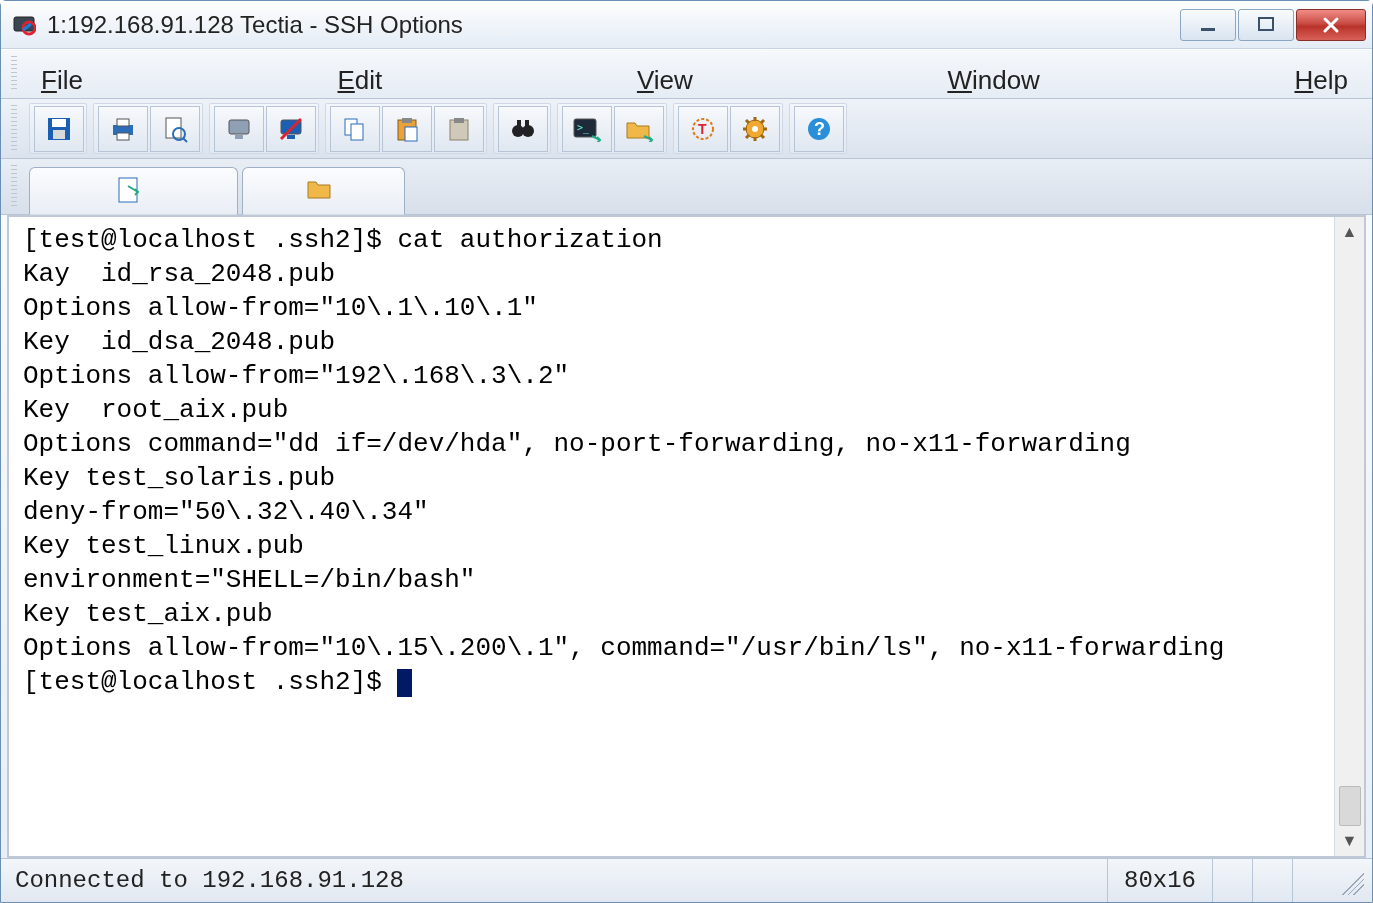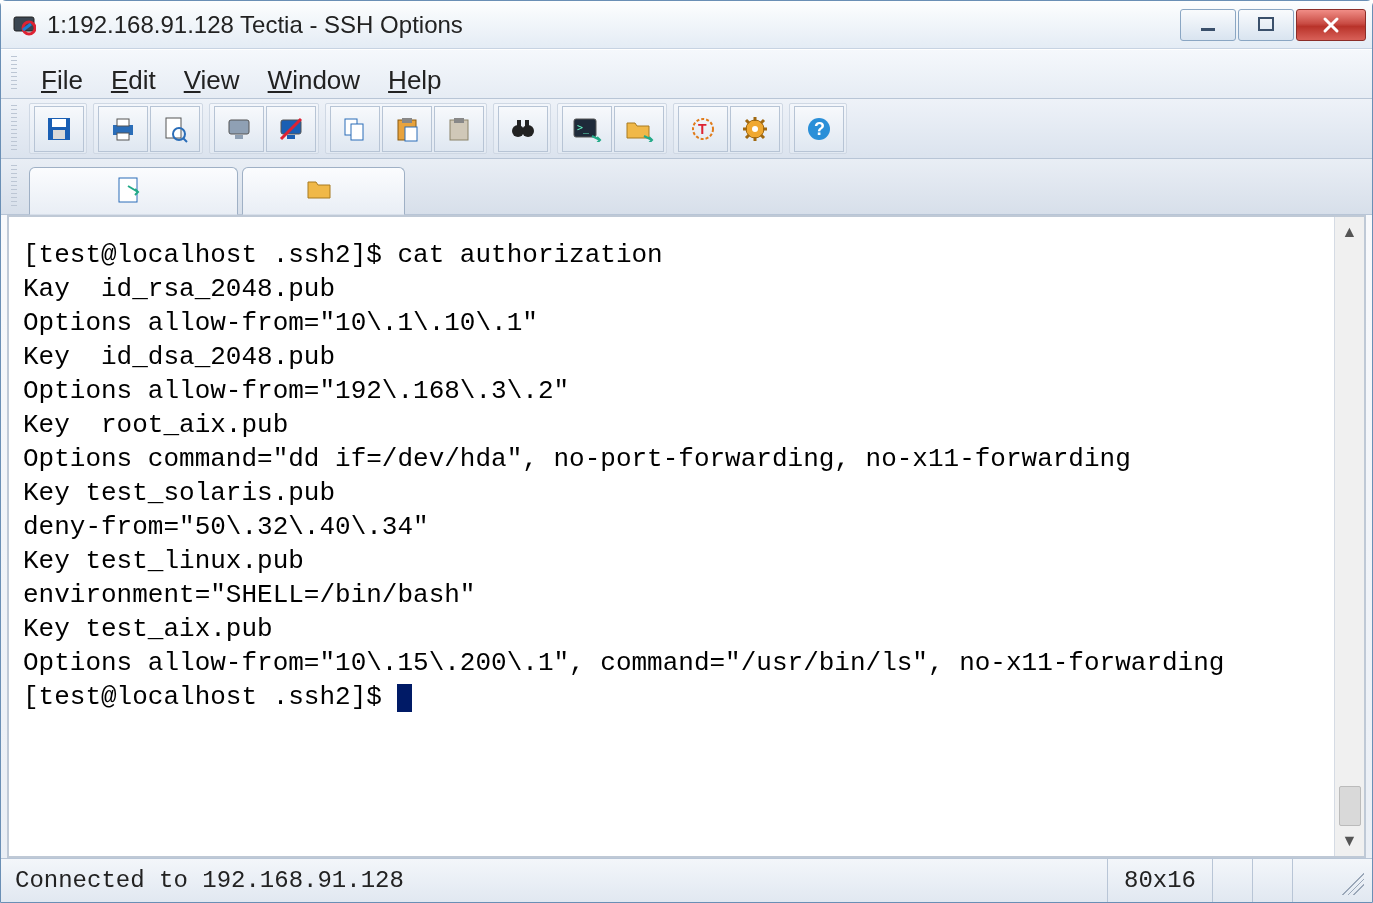--- a/index.html
+++ b/index.html
@@ -56,20 +56,21 @@
   .menubar {
     height: 50px;
     display:flex;
     align-items:center;
     gap: 28px;
     padding: 12px 24px 0 40px;
     background: linear-gradient(#f5f8fc,#e6ecf4);
     border-top: 1px solid #fff;
     border-bottom: 1px solid #b8c5d6;
     position: relative;
+    justify-content: space-between;
   }
   .menubar::before {
     content:"";
     position:absolute; left:10px; top:6px; bottom:6px; width:6px;
     background: repeating-linear-gradient(#bcc6d4 0 1px, transparent 1px 4px);
   }
   .menu-item {
     font-size: 26px;
     color: #222;
     cursor: pointer;
@@ -132,21 +133,21 @@
     flex: 1;
     display:flex;
     background:#fff;
     border-top: 1px solid #fff;
     margin: 0 6px;
     border: 2px solid #bfc9d6;
     position:relative;
   }
   .terminal {
     flex:1;
-    padding: 21px 14px;
+    padding: 6px 14px;
     font-family: "Courier New", monospace;
     font-size: 26px;
     line-height: 34px;
     color:#000;
     white-space: pre;
     overflow:hidden;
   }
   .cursor-block {
     display:inline-block; width:15px; height:28px; background:#001a66; vertical-align:text-bottom;
   }

